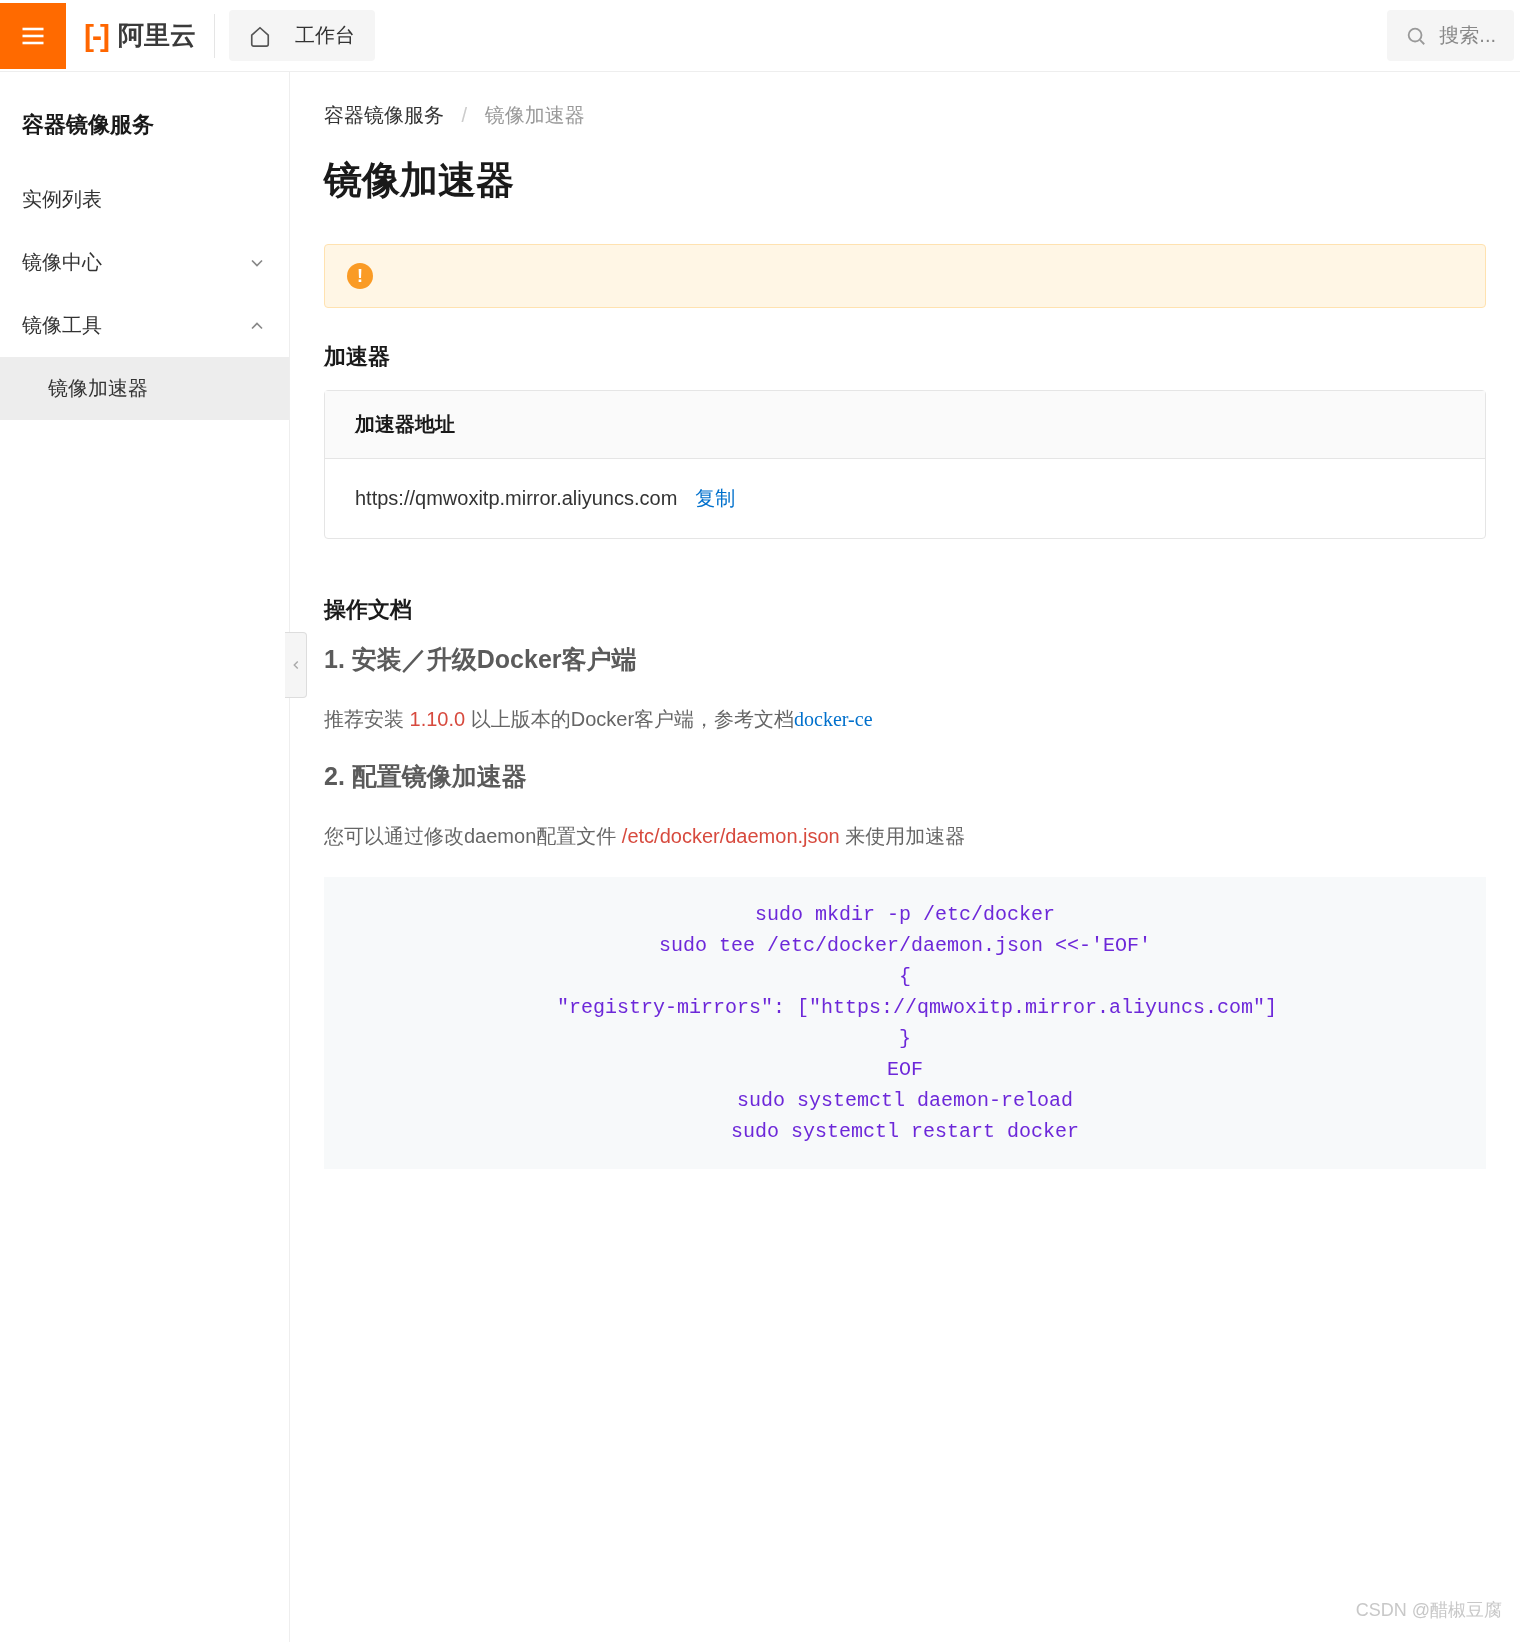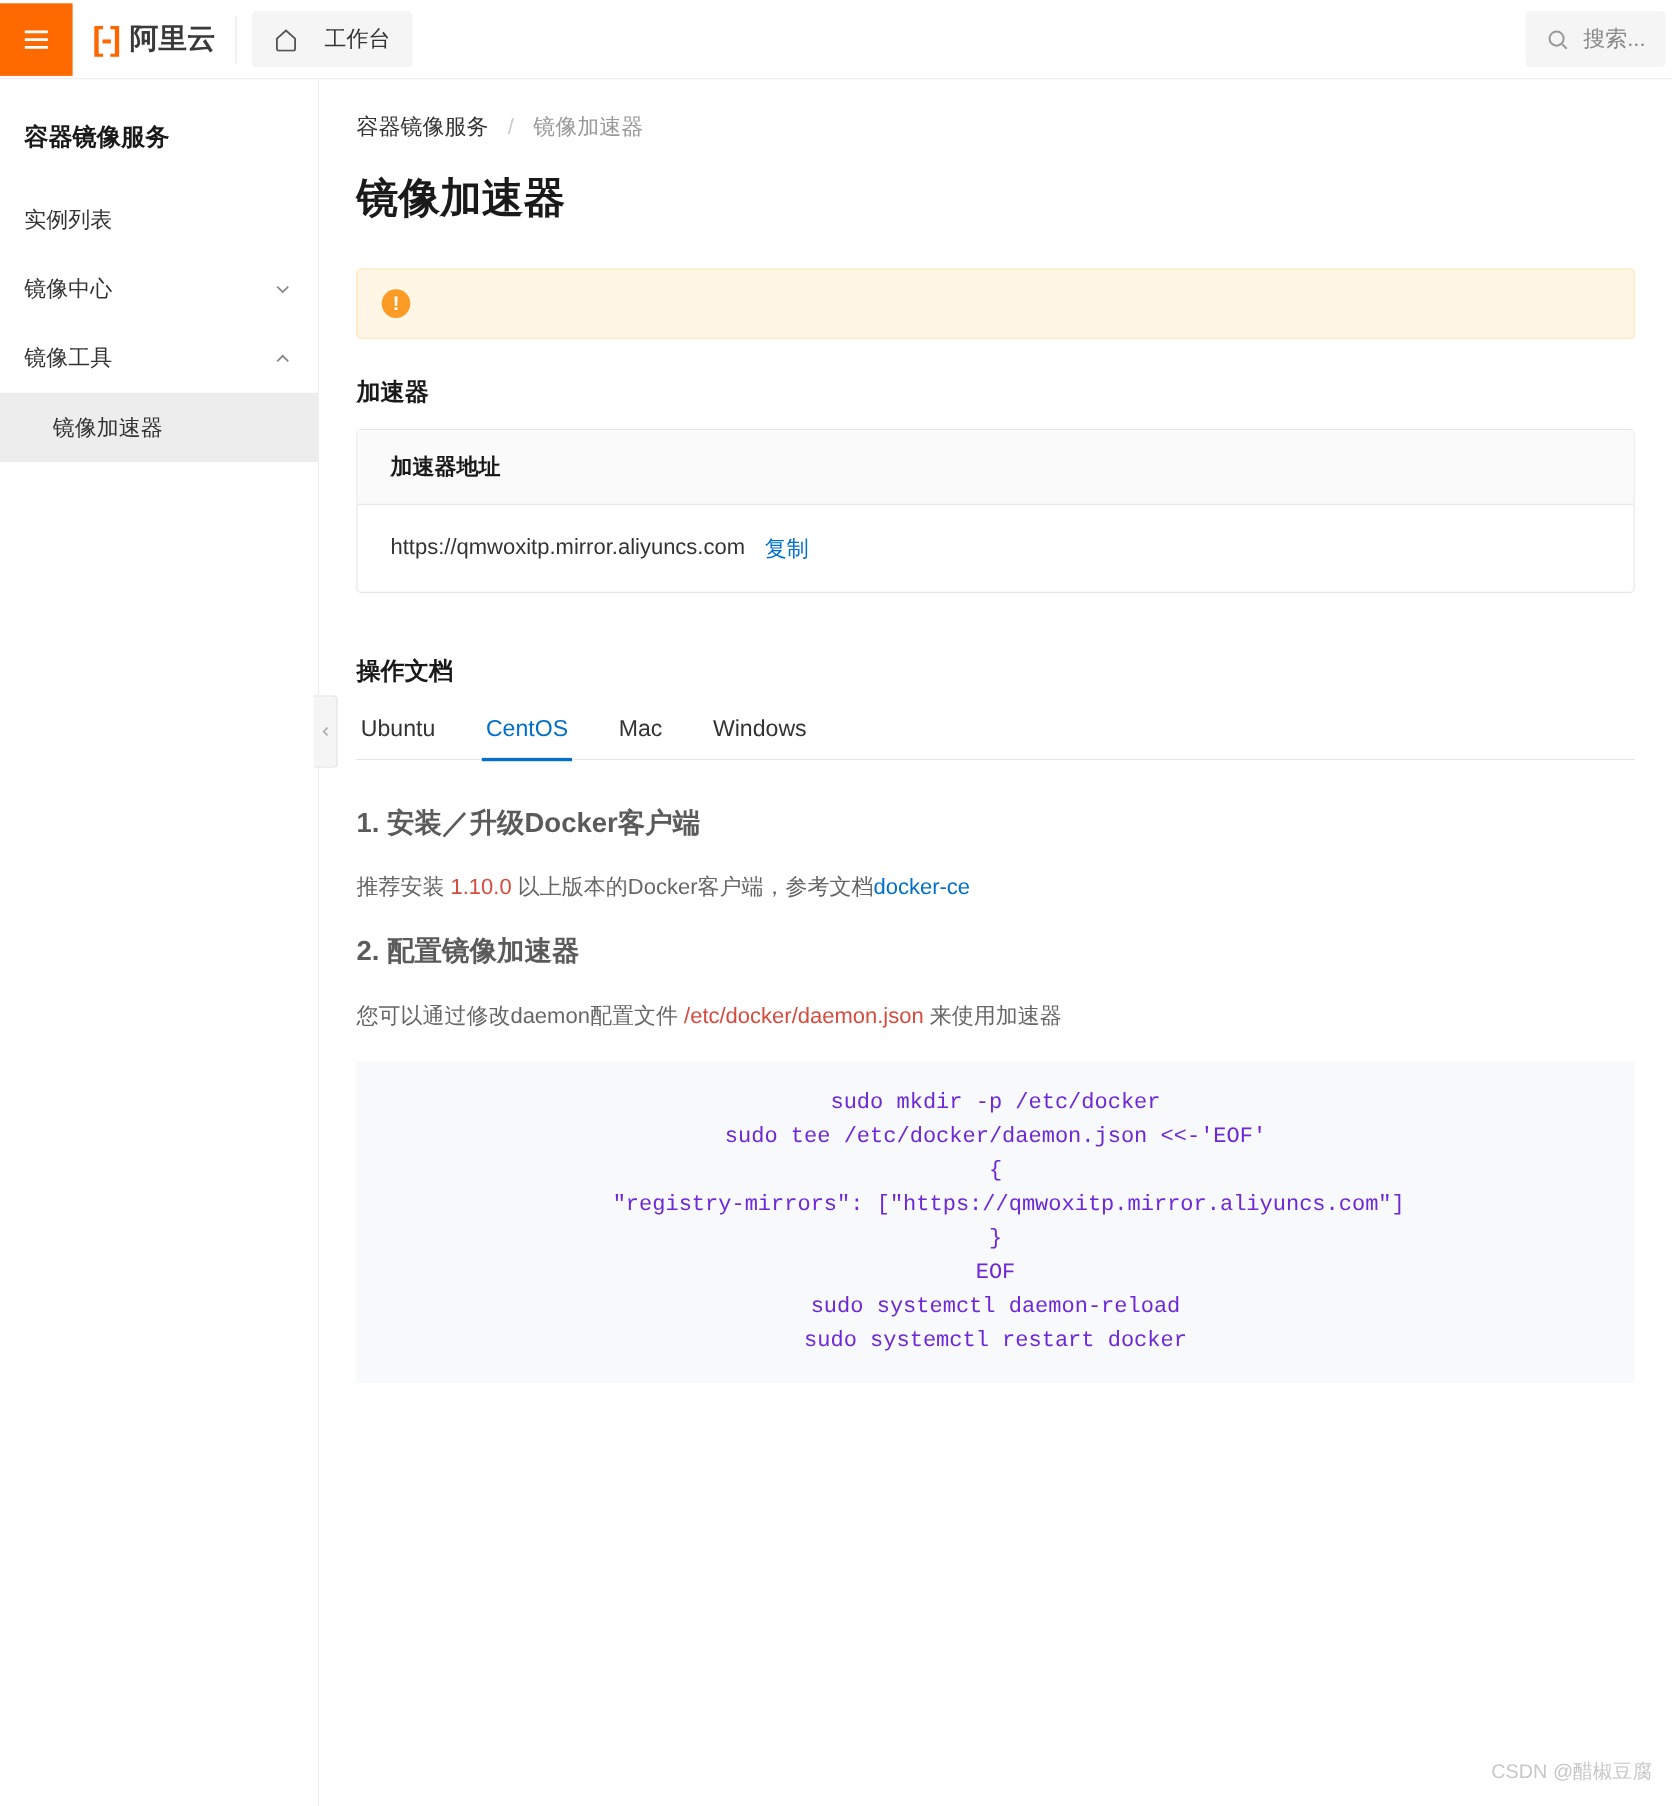--- a/index.html
+++ b/index.html
@@ -42,21 +42,21 @@
     .addr-url { color: #333; }
     .copy-link { color: #0070cc; cursor: pointer; }
     
     .tabs { display: flex; gap: 38px; border-bottom: 1px solid #e5e5e5; margin-top: 20px; margin-bottom: 40px; }
     .tab { padding: 6px 4px 14px; font-size: 21px; color: #333; cursor: pointer; border-bottom: 3px solid transparent; margin-bottom: -2px; }
     .tab.active { color: #0070cc; border-bottom-color: #0070cc; }
     
     .doc-h { font-size: 25px; font-weight: 700; color: #5b5b5b; margin-bottom: 26px; margin-top: 10px; }
     .doc-p { font-size: 20px; color: #666; margin-bottom: 24px; line-height: 1.7; }
     .doc-p .hl { color: #d74a3e; }
-    .doc-p .link { color: #0070cc; cursor: pointer; }
+    .doc-p .link { color: #0070cc; cursor: pointer; font-family: Liberation Serif, serif; }
     
     .code-block { background: #f7f9fa; padding: 22px 26px; font-family: Liberation Mono, monospace; font-size: 20px; line-height: 1.55; color: #6d28d9; white-space: pre; overflow-x: auto; margin-top: 8px; text-align: center; }
     
     .watermark { position: fixed; bottom: 20px; right: 18px; font-size: 18px; color: #c8c8c8; margin-top: 20px; }
   </style>
 </head>
 <body>
 
 <div class="header">
   <div class="hamburger">
@@ -130,26 +130,20 @@
     <div class="section-title">加速器</div>
     <div class="addr-box">
       <div class="addr-header">加速器地址</div>
       <div class="addr-body">
         <span class="addr-url">https://qmwoxitp.mirror.aliyuncs.com</span>
         <span class="copy-link">复制</span>
       </div>
     </div>
 
     <div class="section-title">操作文档</div>
-    <div class="tabs">
-      <div class="tab">Ubuntu</div>
-      <div class="tab active">CentOS</div>
-      <div class="tab">Mac</div>
-      <div class="tab">Windows</div>
-    </div>
 
     <div class="doc-h">1. 安装／升级Docker客户端</div>
     <p class="doc-p">
       <span>推荐安装 </span><span class="hl">1.10.0</span><span> 以上版本的Docker客户端，参考文档</span><span class="link">docker-ce</span>
     </p>
 
     <div class="doc-h">2. 配置镜像加速器</div>
     <p class="doc-p">
       <span>您可以通过修改daemon配置文件 </span><span class="hl">/etc/docker/daemon.json</span><span> 来使用加速器</span>
     </p>

